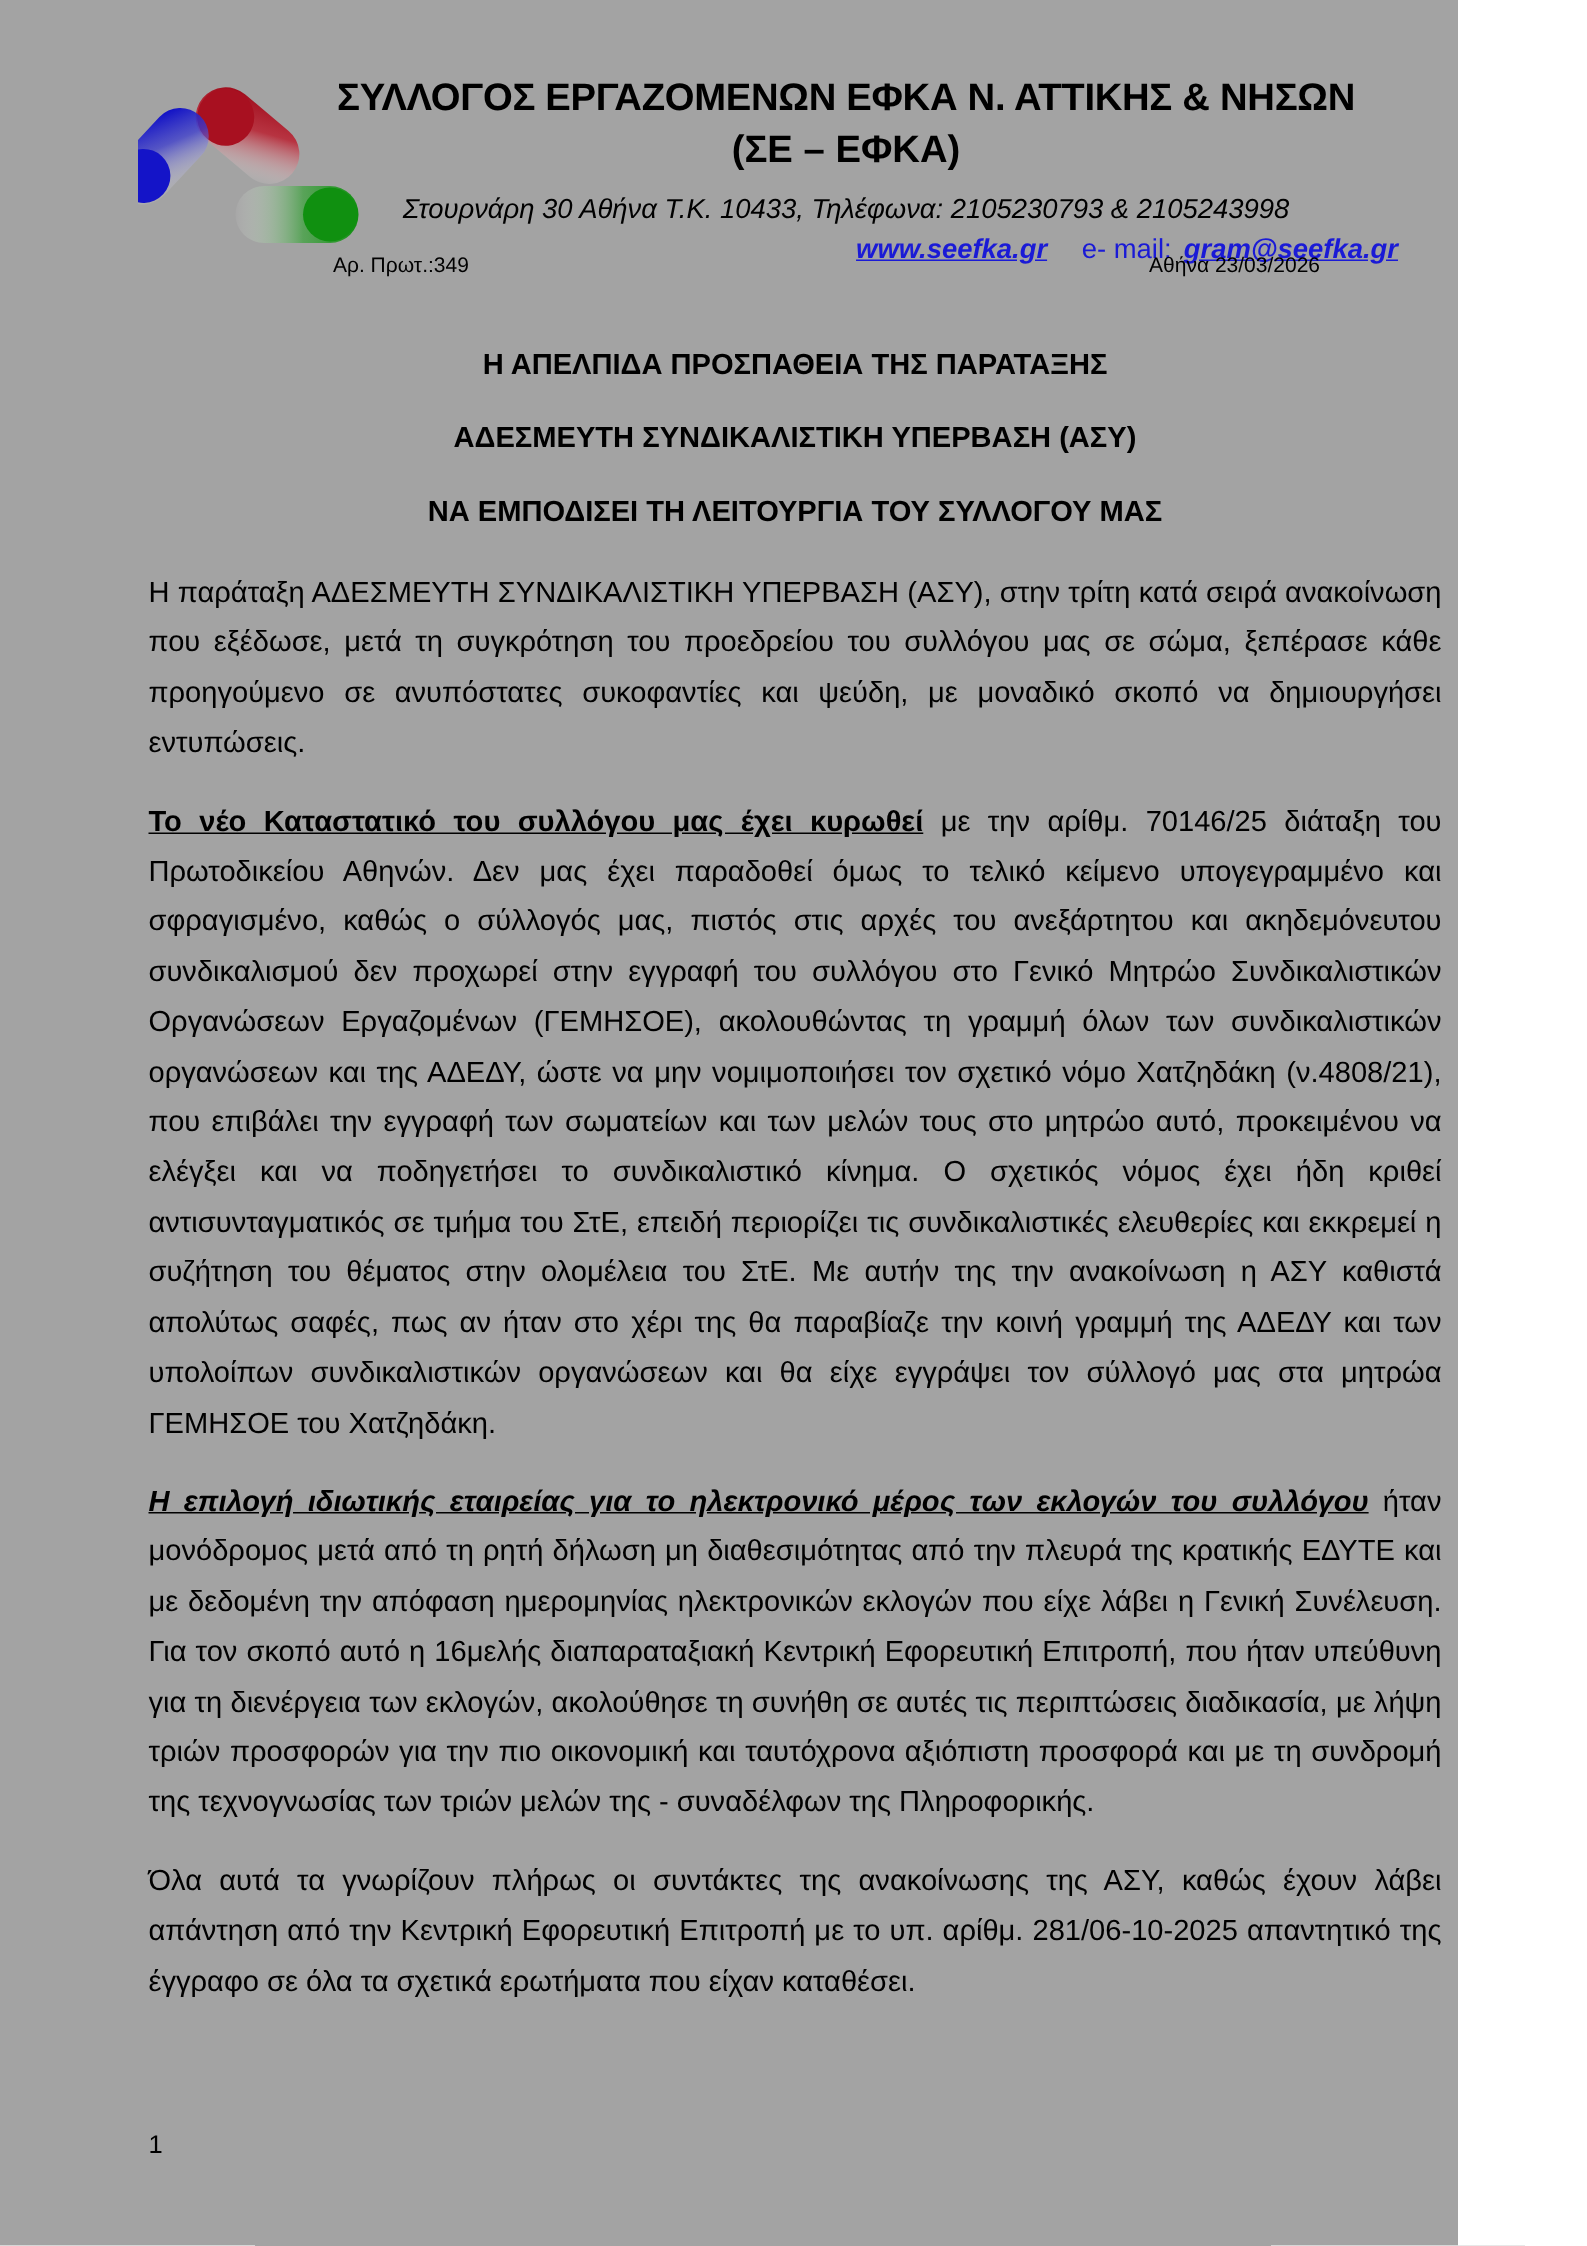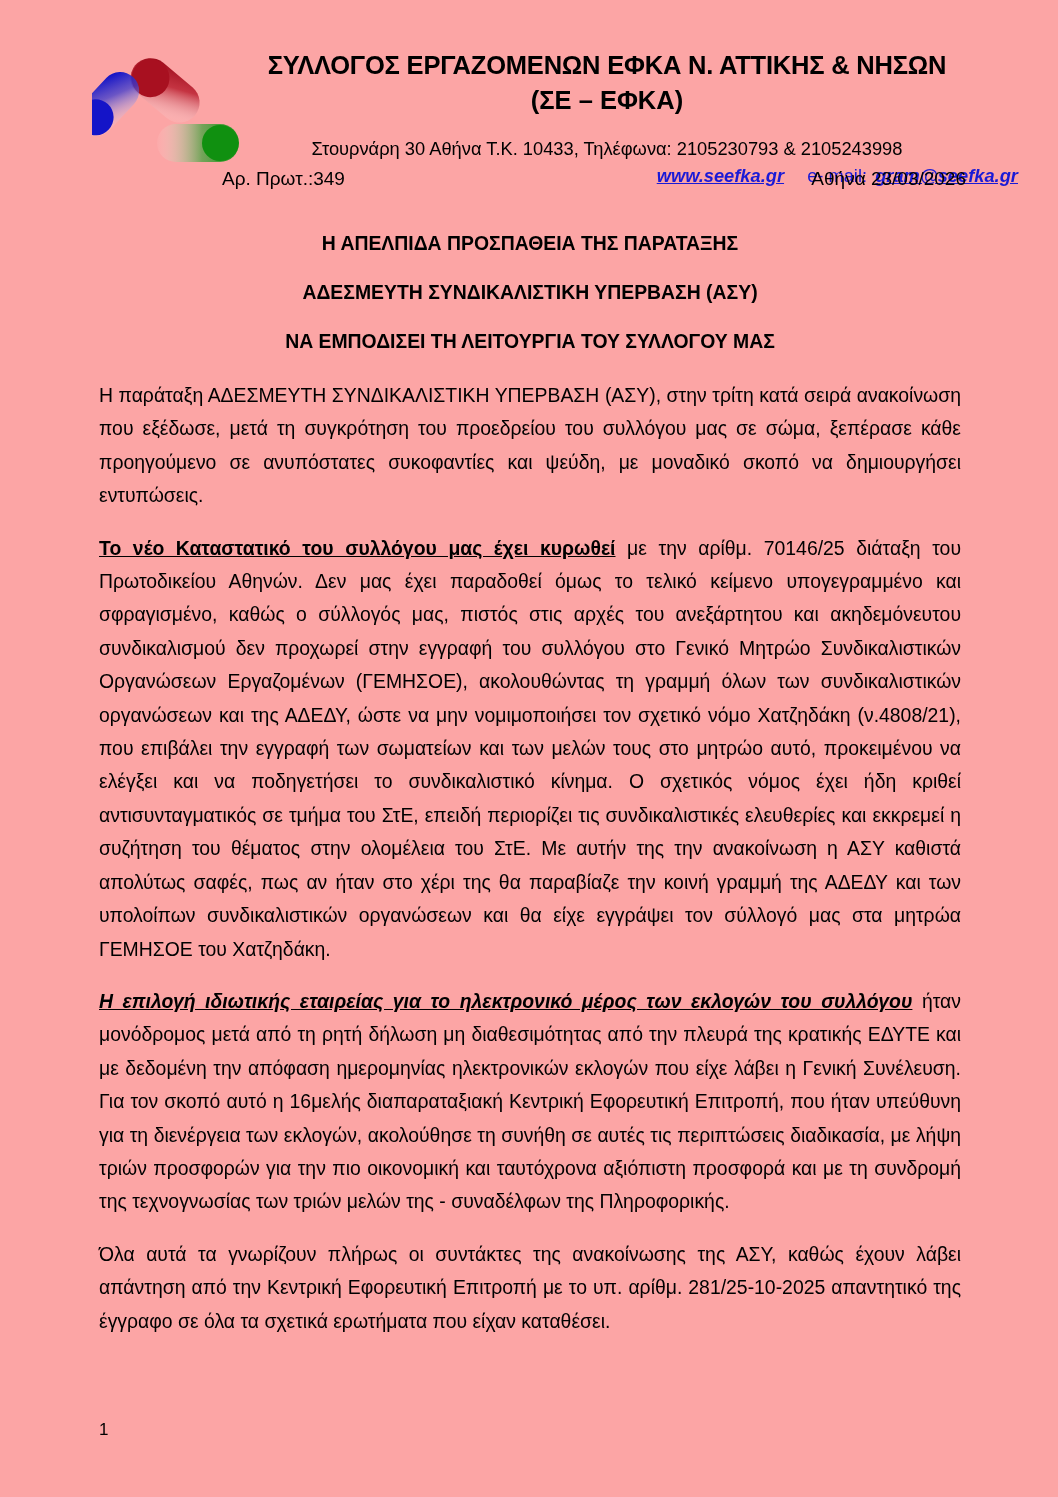--- a/index.html
+++ b/index.html
@@ -7,23 +7,23 @@
     margin: 0;
     padding: 0;
     background: #ffffff;
   }
   body {
     font-family: "Liberation Sans", sans-serif;
     color: #000000;
   }
   .page {
     position: relative;
-    width: 1058px;
+    width: 972px;
     height: 1497px;
-    background: #fca5a5;
+    background: #a3a3a3;
     box-sizing: border-box;
     overflow: hidden;
   }
 
   
   .letterhead {
     position: relative;
     padding: 0;
     height: 172px;
   }
@@ -55,22 +55,23 @@
   .org-name-2 {
     font-family: "Liberation Sans", sans-serif;
     font-weight: bold;
     font-size: 25.5px;
     line-height: 36px;
   }
   .address-line {
     font-family: "Liberation Sans", sans-serif;
     font-size: 18.3px;
     line-height: 28px;
-    margin-top: 17px;
-    white-space: nowrap;
+    margin-top: 7px;
+    white-space: nowrap;
+    font-style: italic;
   }
   .contact-line {
     font-family: "Liberation Sans", sans-serif;
     font-size: 18.3px;
     line-height: 26px;
     text-align: right;
   }
   .weblink, .maillink {
     color: #1a1ad6;
     font-weight: bold;
@@ -83,21 +84,21 @@
     margin-right: 3px;
   }
 
   
   .refrow {
     position: absolute;
     left: 0;
     right: 0;
     top: 168px;
     height: 32px;
-    font-size: 19px;
+    font-size: 14px;
     padding-left: 35px;
   }
   .ref-no {
     position: absolute;
     left: 222px;
     top: 0;
     white-space: nowrap;
   }
   .ref-date {
     position: absolute;
@@ -220,18 +221,18 @@
     <div class="doc-title t2">ΑΔΕΣΜΕΥΤΗ ΣΥΝΔΙΚΑΛΙΣΤΙΚΗ ΥΠΕΡΒΑΣΗ (ΑΣΥ)</div>
     <div class="doc-title t3">ΝΑ ΕΜΠΟΔΙΣΕΙ ΤΗ ΛΕΙΤΟΥΡΓΙΑ ΤΟΥ ΣΥΛΛΟΓΟΥ ΜΑΣ</div>
 
     <p class="para">Η παράταξη ΑΔΕΣΜΕΥΤΗ ΣΥΝΔΙΚΑΛΙΣΤΙΚΗ ΥΠΕΡΒΑΣΗ (ΑΣΥ), στην τρίτη κατά σειρά ανακοίνωση που εξέδωσε, μετά τη συγκρότηση του προεδρείου του συλλόγου μας σε σώμα, ξεπέρασε κάθε προηγούμενο σε ανυπόστατες συκοφαντίες και ψεύδη, με μοναδικό σκοπό να δημιουργήσει εντυπώσεις.</p>
 
 
     <p class="para"><span class="b-ul">Το νέο Καταστατικό του συλλόγου μας έχει κυρωθεί</span><span> με την αρίθμ. 70146/25 διάταξη του Πρωτοδικείου Αθηνών. Δεν μας έχει παραδοθεί όμως το τελικό κείμενο υπογεγραμμένο και σφραγισμένο, καθώς ο σύλλογός μας, πιστός στις αρχές του ανεξάρτητου και ακηδεμόνευτου συνδικαλισμού δεν προχωρεί στην εγγραφή του συλλόγου στο Γενικό Μητρώο Συνδικαλιστικών Οργανώσεων Εργαζομένων (ΓΕΜΗΣΟΕ), ακολουθώντας τη γραμμή όλων των συνδικαλιστικών οργανώσεων και της ΑΔΕΔΥ, ώστε να μην νομιμοποιήσει τον σχετικό νόμο Χατζηδάκη (ν.4808/21), που επιβάλει την εγγραφή των σωματείων και των μελών τους στο μητρώο αυτό, προκειμένου να ελέγξει και να ποδηγετήσει το συνδικαλιστικό κίνημα. Ο σχετικός νόμος έχει ήδη κριθεί αντισυνταγματικός σε τμήμα του ΣτΕ, επειδή περιορίζει τις συνδικαλιστικές ελευθερίες και εκκρεμεί η συζήτηση του θέματος στην ολομέλεια του ΣτΕ. Με αυτήν της την ανακοίνωση  η  ΑΣΥ καθιστά απολύτως σαφές,  πως αν ήταν στο χέρι της θα παραβίαζε την κοινή γραμμή της ΑΔΕΔΥ και των υπολοίπων συνδικαλιστικών οργανώσεων και θα είχε εγγράψει  τον σύλλογό μας στα μητρώα  ΓΕΜΗΣΟΕ του Χατζηδάκη.</span></p>
 
     <p class="para"><span class="b-ul-i">Η επιλογή ιδιωτικής εταιρείας για το ηλεκτρονικό μέρος των εκλογών του συλλόγου</span><span> ήταν μονόδρομος μετά από τη ρητή δήλωση μη διαθεσιμότητας από την πλευρά της κρατικής ΕΔΥΤΕ και με δεδομένη την απόφαση ημερομηνίας ηλεκτρονικών εκλογών που είχε λάβει η Γενική Συνέλευση. Για τον σκοπό αυτό η 16μελής διαπαραταξιακή Κεντρική Εφορευτική Επιτροπή, που ήταν υπεύθυνη για τη διενέργεια των εκλογών, ακολούθησε τη συνήθη σε αυτές τις περιπτώσεις  διαδικασία,  με λήψη τριών προσφορών για την πιο οικονομική και ταυτόχρονα αξιόπιστη προσφορά και με τη συνδρομή της τεχνογνωσίας των τριών μελών της - συναδέλφων της Πληροφορικής.</span></p>
 
-    <p class="para">Όλα αυτά τα γνωρίζουν πλήρως  οι συντάκτες της ανακοίνωσης της ΑΣΥ, καθώς  έχουν λάβει  απάντηση από την  Κεντρική Εφορευτική Επιτροπή με το υπ. αρίθμ.  281/25-10-2025  απαντητικό της έγγραφο  σε όλα τα σχετικά ερωτήματα που είχαν καταθέσει.</p>
+    <p class="para">Όλα αυτά τα γνωρίζουν πλήρως  οι συντάκτες της ανακοίνωσης της ΑΣΥ, καθώς  έχουν λάβει  απάντηση από την  Κεντρική Εφορευτική Επιτροπή με το υπ. αρίθμ.  281/06-10-2025  απαντητικό της έγγραφο  σε όλα τα σχετικά ερωτήματα που είχαν καταθέσει.</p>
   </div>
 
   <div class="footer-pageno">1</div>
 
 </div>
 
 </body></html>

